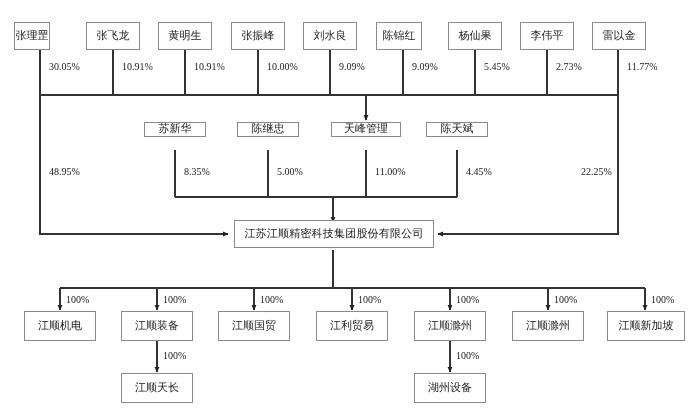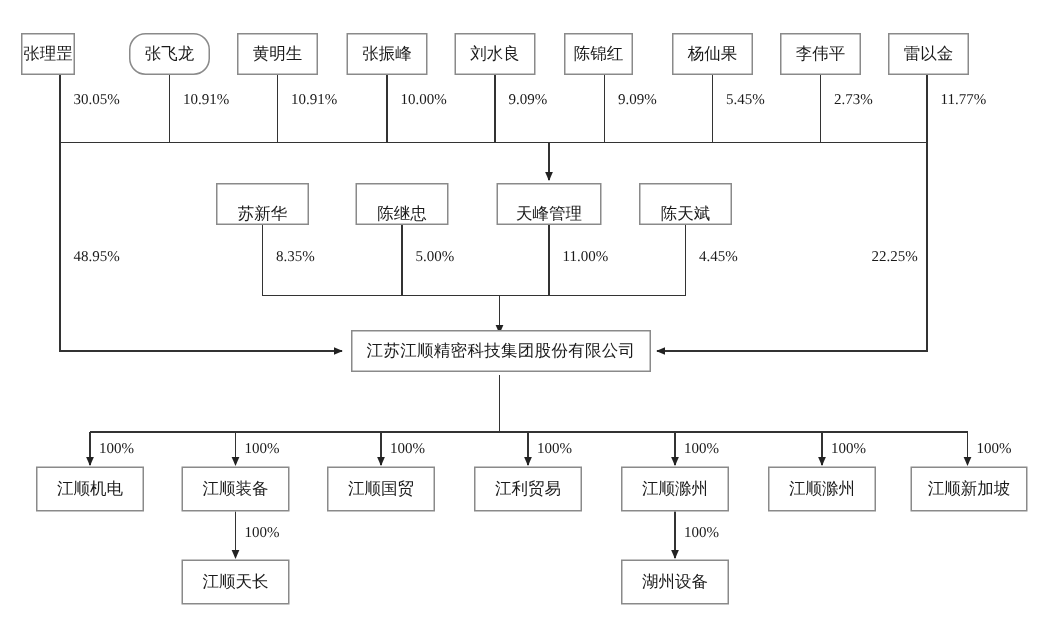--- a/index.html
+++ b/index.html
@@ -36,23 +36,22 @@
     text-align: center;
     line-height: 1.1;
     white-space: nowrap;
     z-index: 3;
   }
   .node-top {
     height: 28px;
     font-size: 11px;
   }
   .node-mid {
-    height: 28px;
-    font-size: 11px;
-    align-items: flex-end;
+    height: 15px;
+    font-size: 11px;
   }
   .node-company {
     height: 28px;
     font-size: 11px;
     letter-spacing: 0.2px;
   }
   .node-sub {
     height: 30px;
     font-size: 11px;
   }
@@ -117,21 +116,21 @@
       <path d="M645,288 L645,310" marker-end="url(#arrow)"></path>
 
       <path d="M157,340 L157,372" marker-end="url(#arrow)"></path>
       <path d="M450,340 L450,372" marker-end="url(#arrow)"></path>
     </g>
   </svg>
 
   <div class="node node-top" style="left:14px; top:22px; width:36px;">
     <span>张理罡</span>
   </div>
-  <div class="node node-top" style="left:86px; top:22px; width:54px;border-radius:11px;">
+  <div class="node node-top" style="left:86px; top:22px; width:54px;">
     <span>张飞龙</span>
   </div>
   <div class="node node-top" style="left:158px; top:22px; width:54px;">
     <span>黄明生</span>
   </div>
   <div class="node node-top" style="left:231px; top:22px; width:54px;">
     <span>张振峰</span>
   </div>
   <div class="node node-top" style="left:303px; top:22px; width:54px;">
     <span>刘水良</span>

